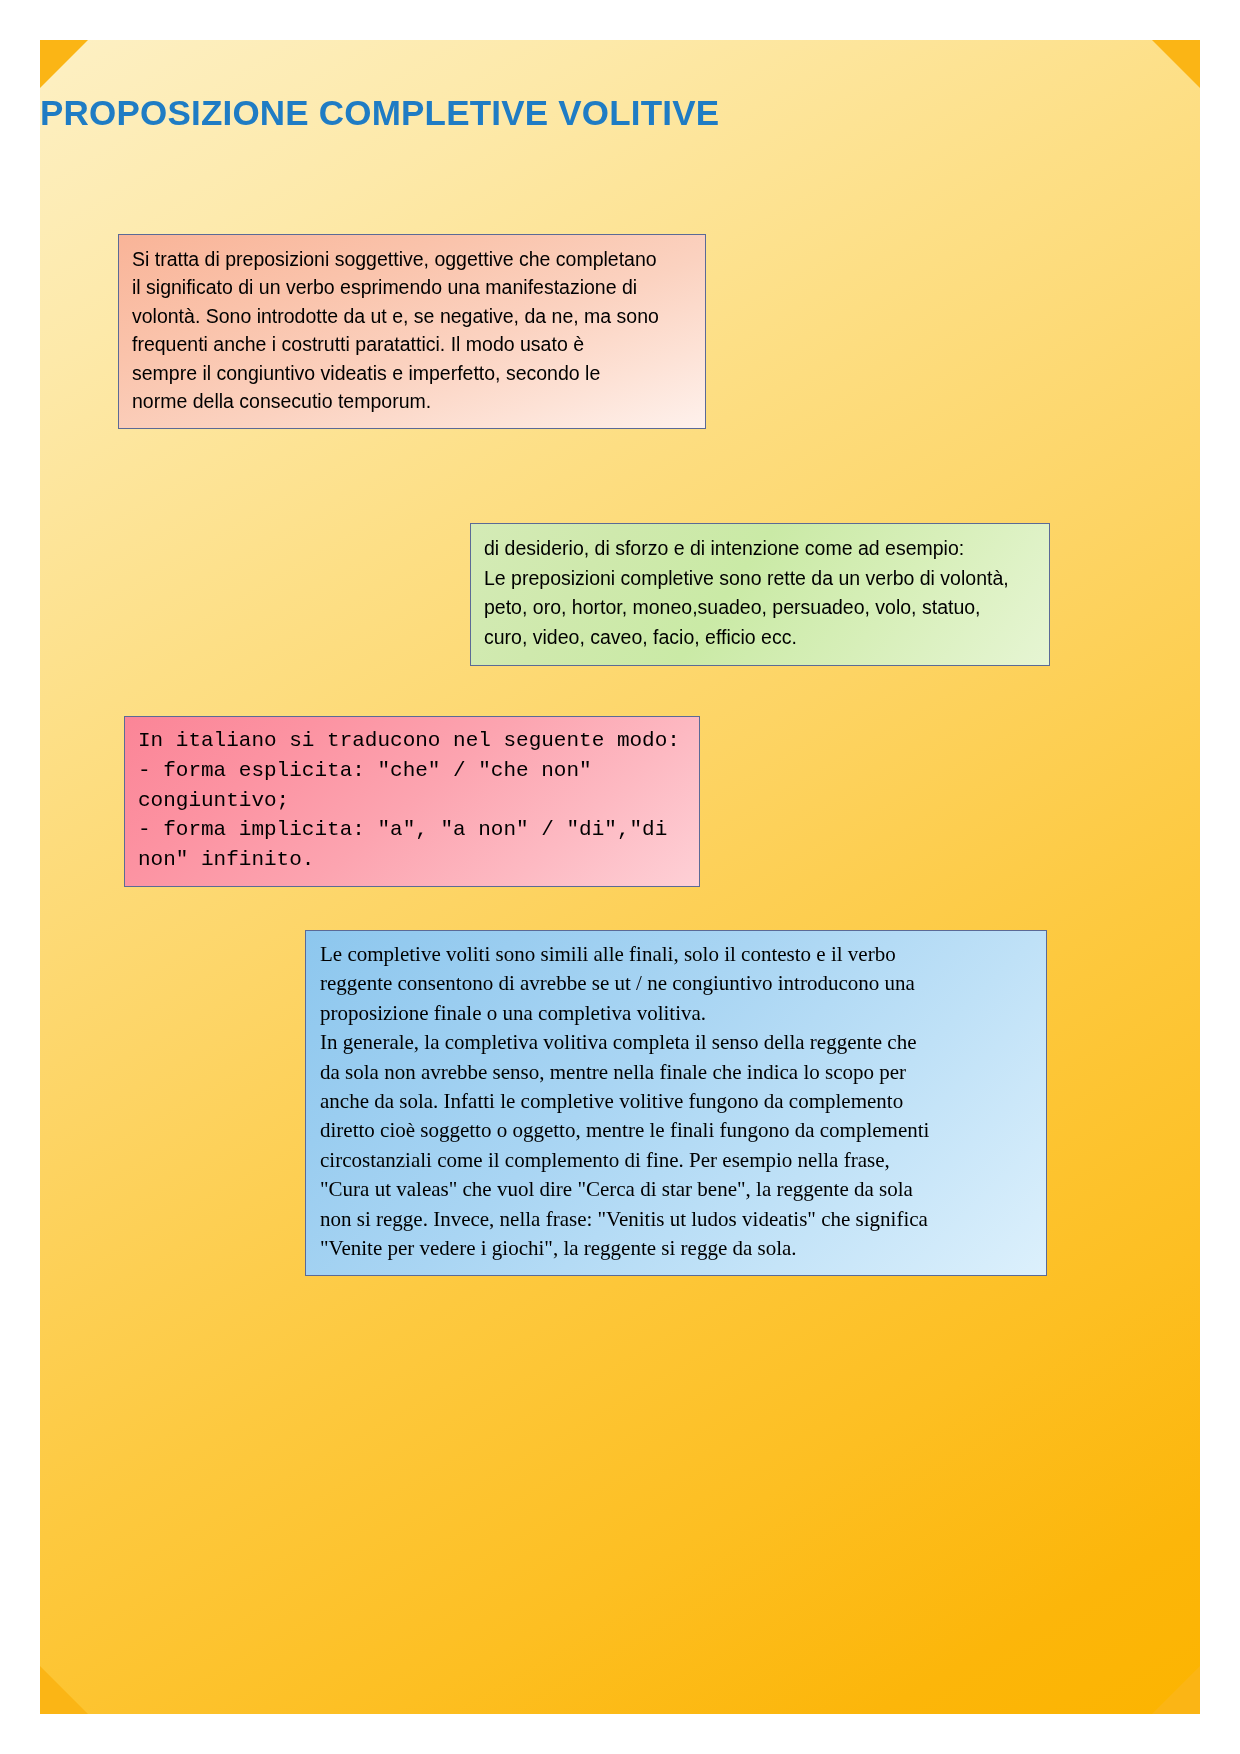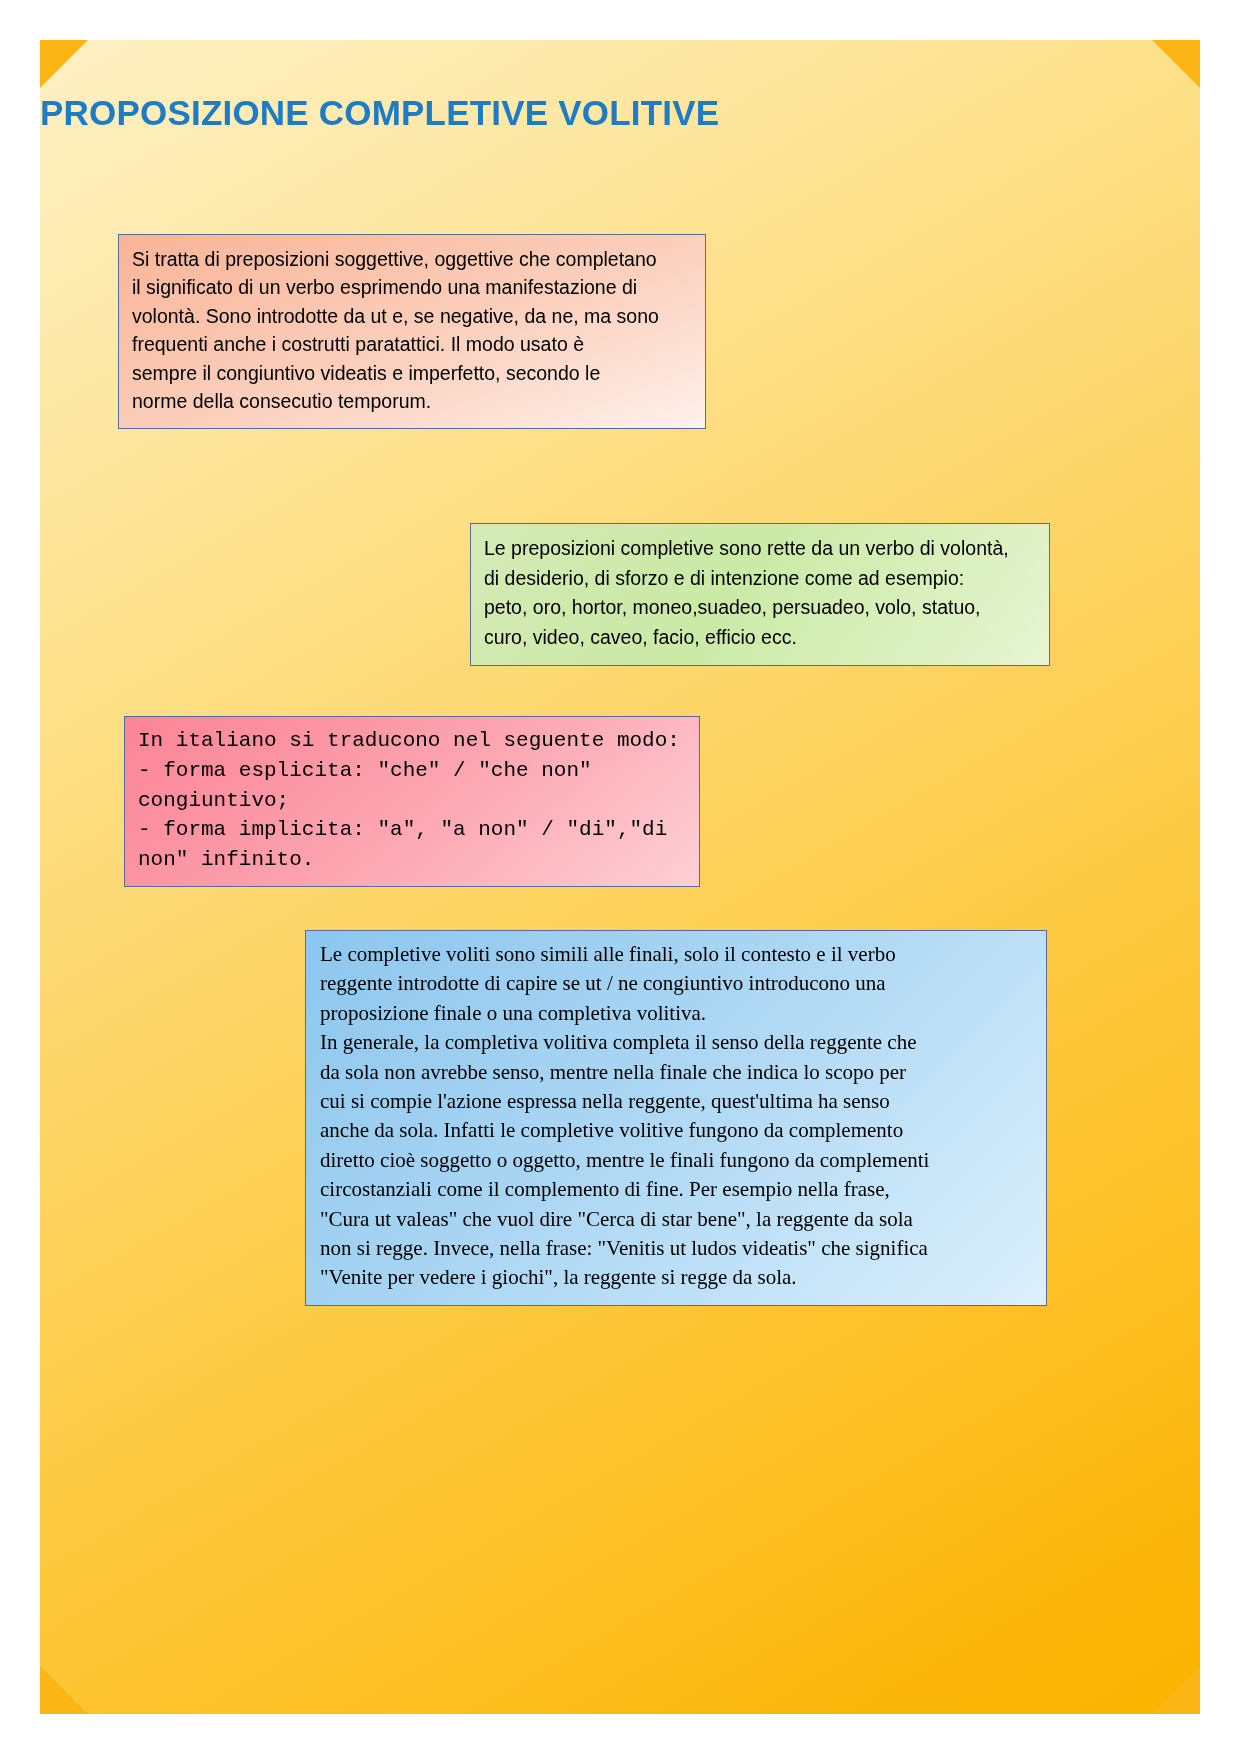--- a/index.html
+++ b/index.html
@@ -158,39 +158,38 @@
     <div class="tbox" id="box-intro">
       <p>Si tratta di preposizioni soggettive, oggettive che completano</p>
       <p>il significato di un verbo esprimendo una manifestazione di</p>
       <p>volontà. Sono introdotte da ut e, se negative, da ne, ma sono</p>
       <p>frequenti anche i costrutti paratattici. Il modo usato è</p>
       <p>sempre il congiuntivo videatis e imperfetto, secondo le</p>
       <p>norme della consecutio temporum.</p>
     </div>
 
     <div class="tbox" id="box-verbs">
+      <p>di desiderio, di sforzo e di intenzione come ad esempio:</p>
       <p>Le preposizioni completive sono rette da un verbo di volontà,</p>
-      <p>di desiderio, di sforzo e di intenzione come ad esempio:</p>
       <p>peto, oro, hortor, moneo,suadeo, persuadeo, volo, statuo,</p>
       <p>curo, video, caveo, facio, efficio ecc.</p>
     </div>
 
     <div class="tbox" id="box-italian">
       <p>In italiano si  traducono nel seguente modo:</p>
       <p>- forma esplicita: "che" / "che non" congiuntivo;</p>
       <p>- forma implicita: "a", "a non" / "di","di non" infinito.</p>
     </div>
 
     <div class="tbox" id="box-notes">
       <p> Le completive voliti sono simili alle finali, solo il contesto e il verbo</p>
-      <p>reggente introdotte di capire se ut / ne congiuntivo introducono una</p>
+      <p>reggente consentono di avrebbe se ut / ne congiuntivo introducono una</p>
       <p>proposizione finale o una completiva volitiva.</p>
       <p>In generale, la completiva volitiva completa il senso della reggente che</p>
       <p>da sola non avrebbe senso, mentre nella finale che indica lo scopo per</p>
-      <p>cui si compie l'azione espressa nella reggente, quest'ultima ha senso</p>
       <p>anche da sola. Infatti le completive volitive fungono da complemento</p>
       <p>diretto cioè soggetto o oggetto, mentre le finali fungono da complementi</p>
       <p>circostanziali come il complemento di fine. Per esempio nella frase,</p>
       <p>"Cura ut valeas" che vuol dire "Cerca di star bene", la reggente da sola</p>
       <p>non si regge. Invece, nella frase: "Venitis ut ludos videatis" che significa</p>
       <p>"Venite per vedere i giochi", la reggente si regge da sola.</p>
     </div>
 
   </div>
 </div>

